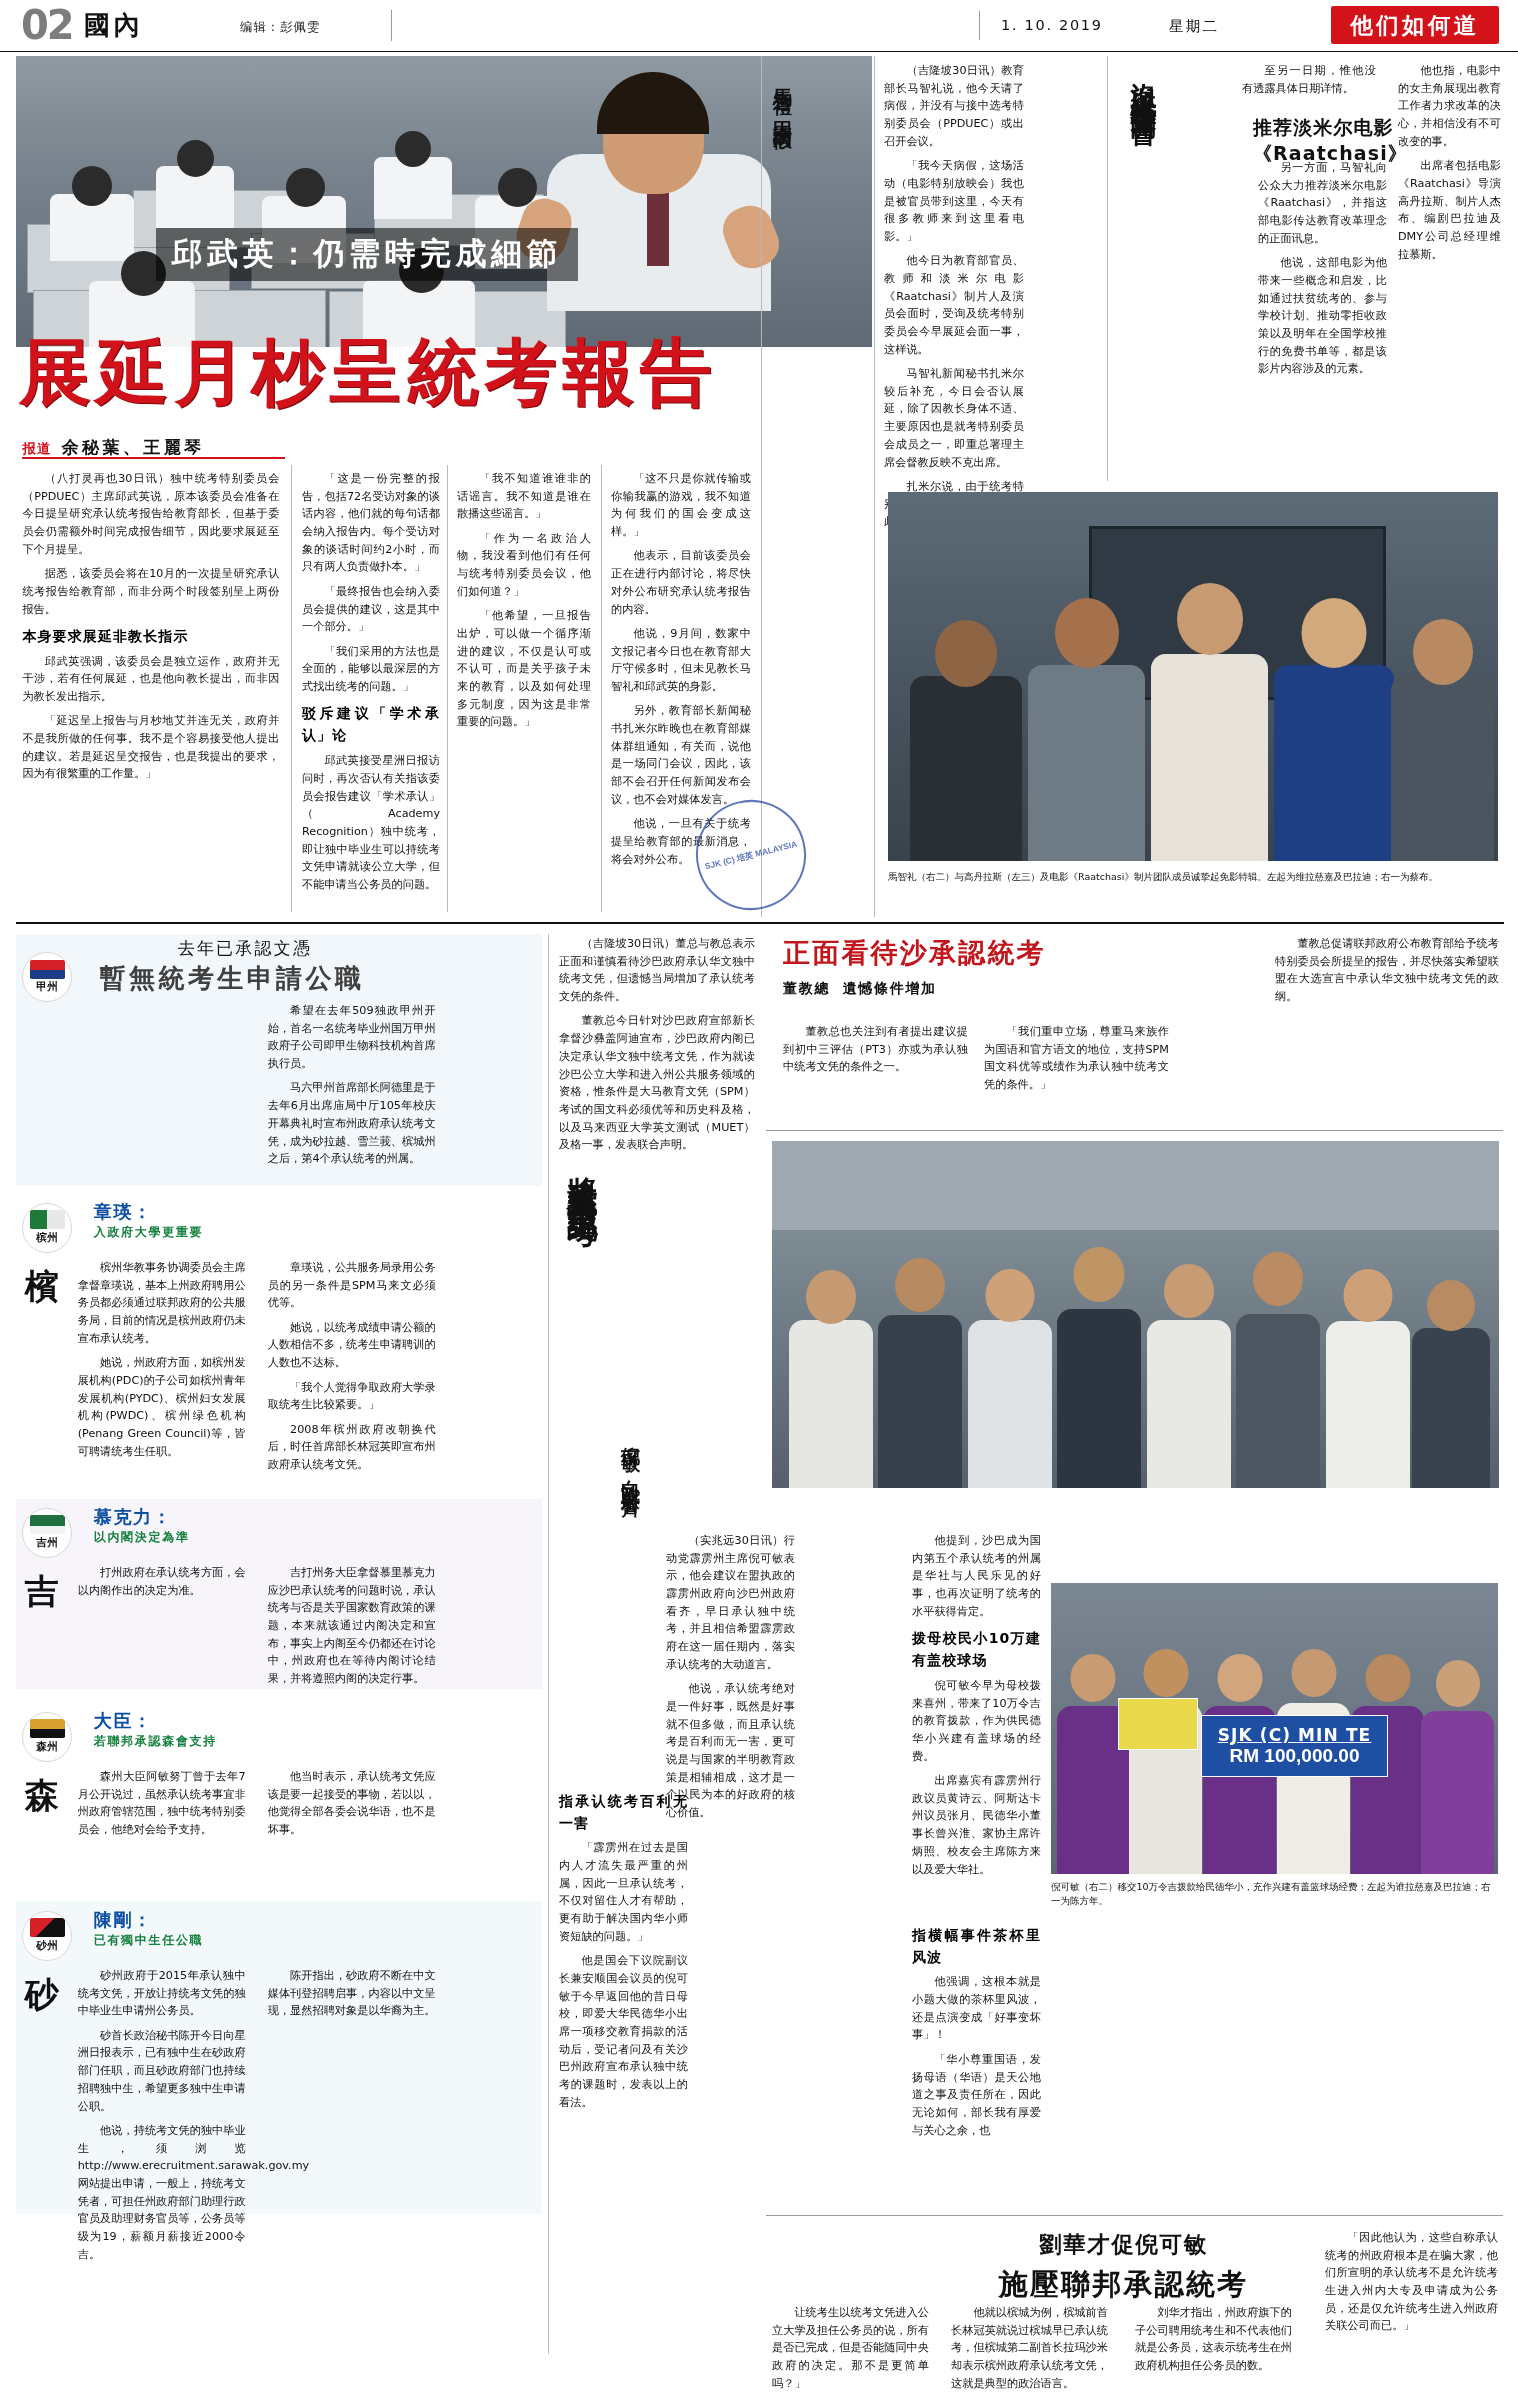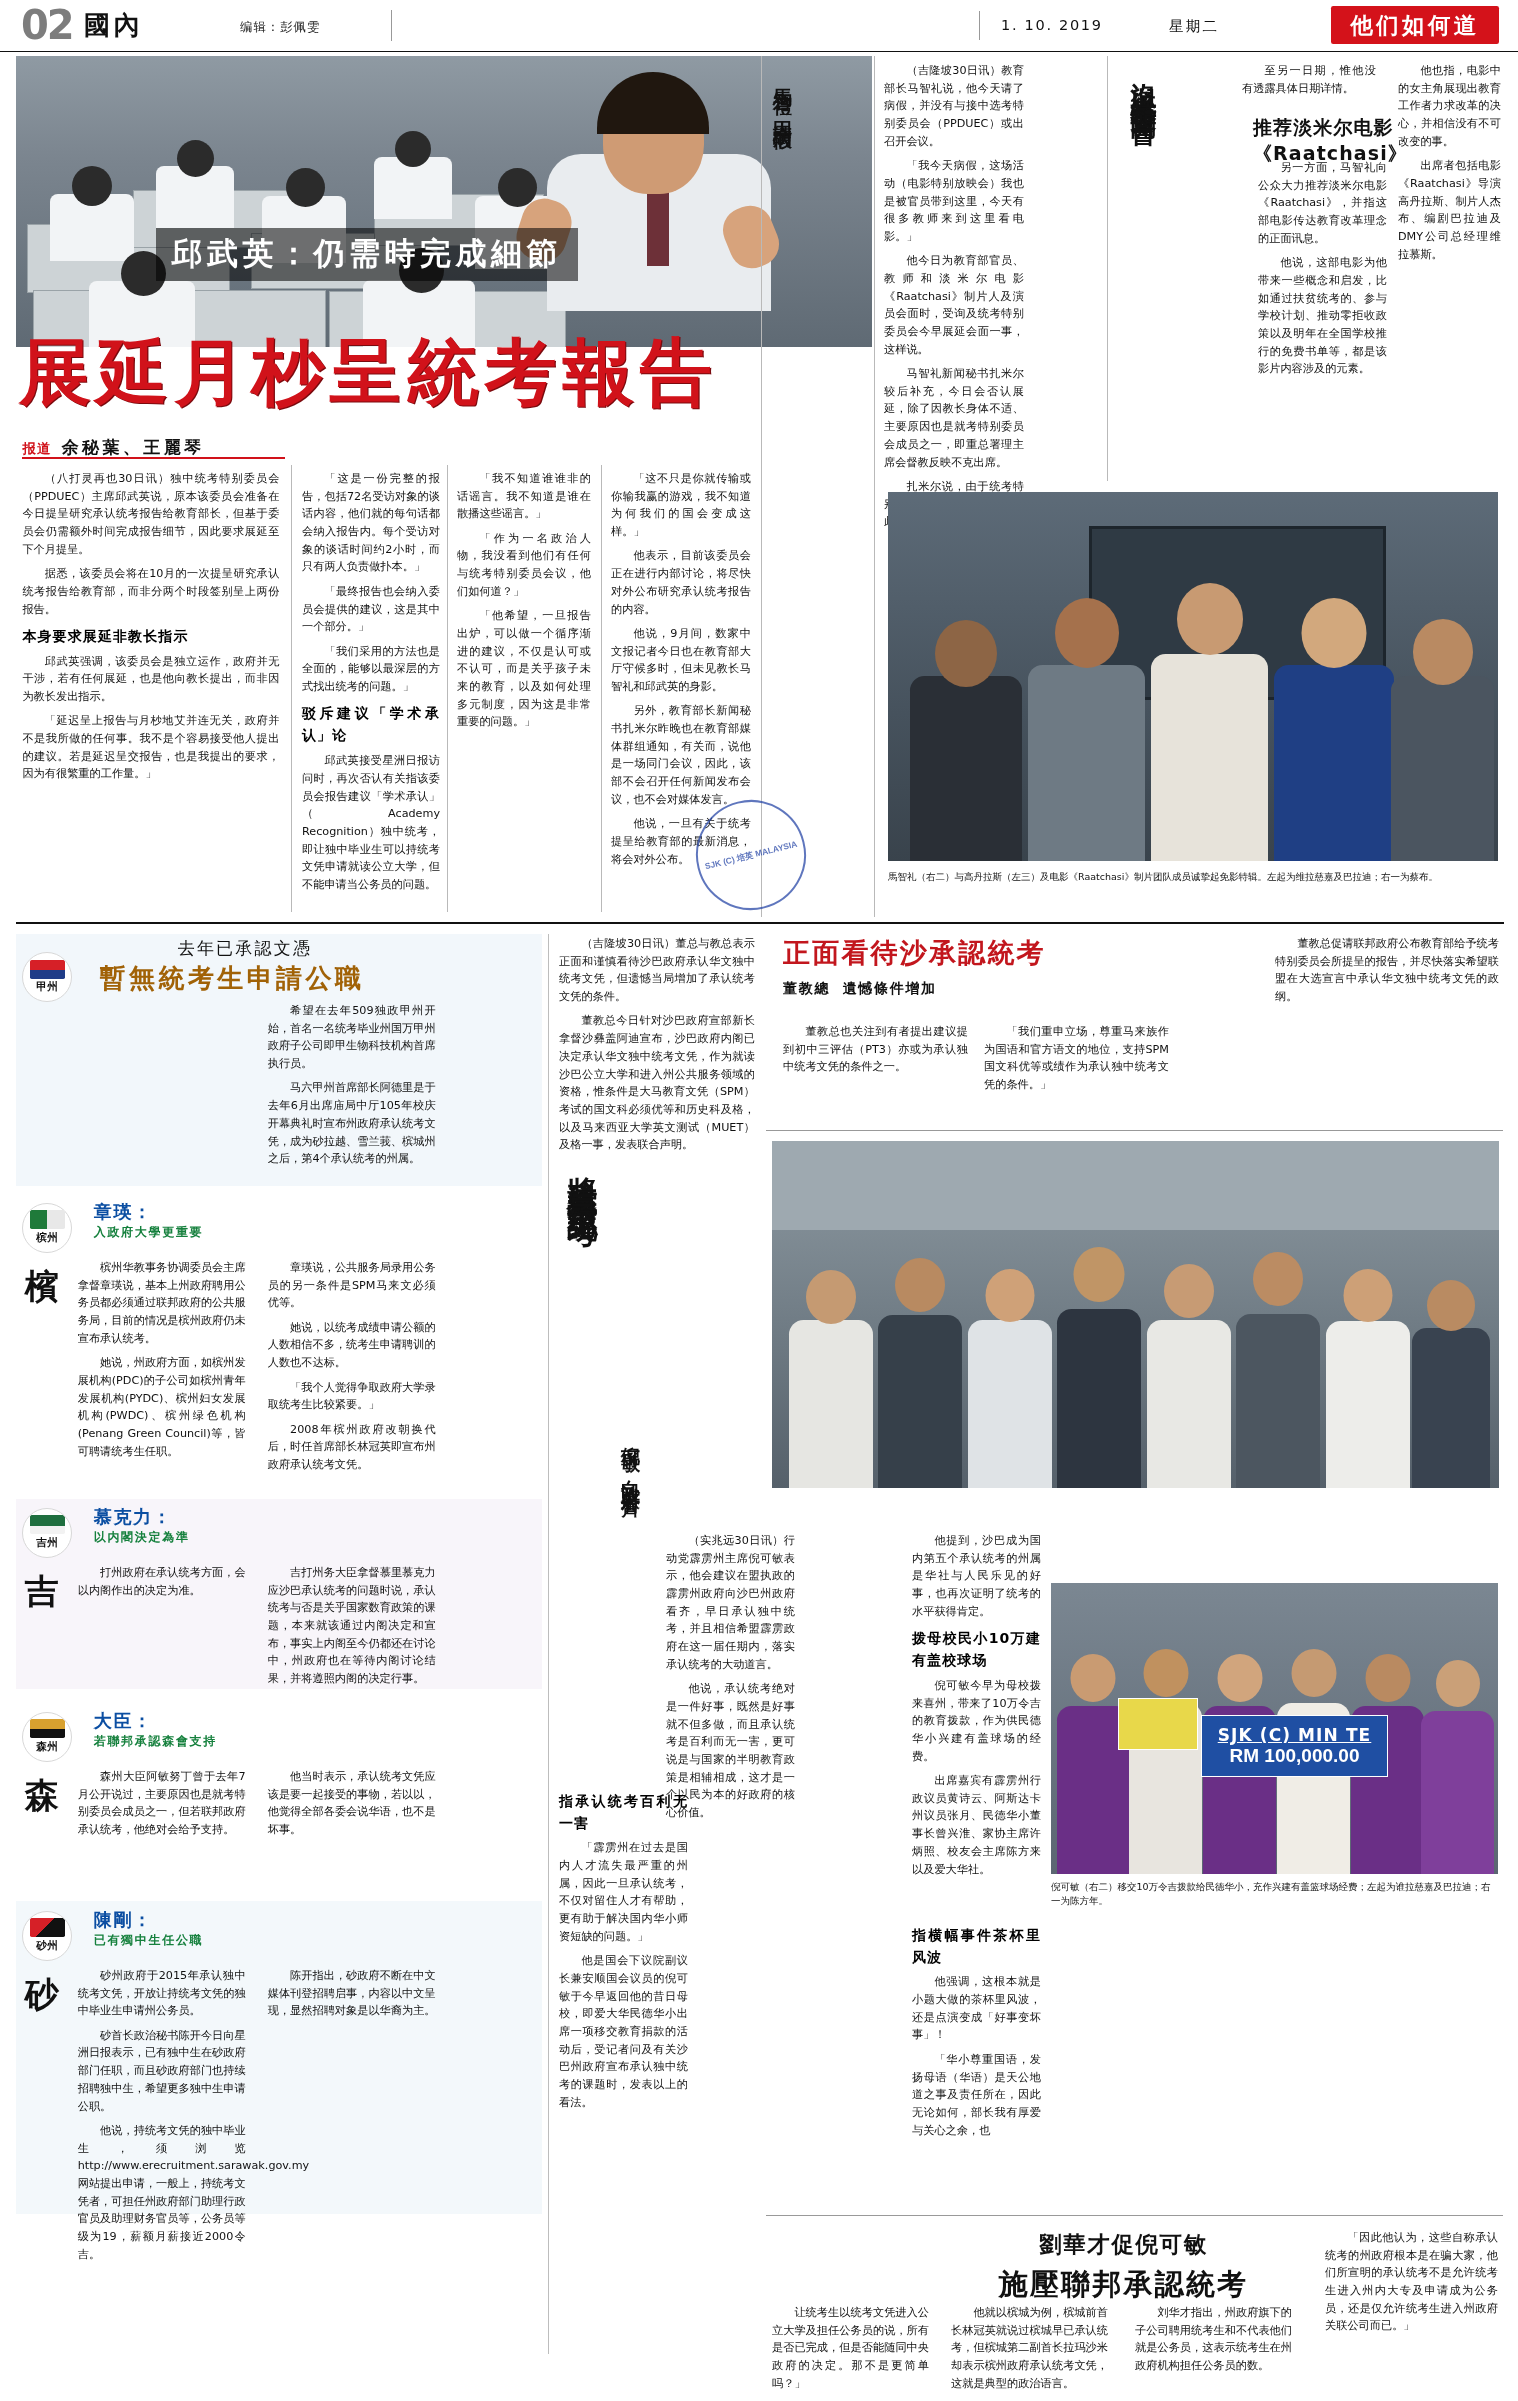--- a/index.html
+++ b/index.html
@@ -295,21 +295,21 @@
     <p>董教总促请联邦政府公布教育部给予统考特别委员会所提呈的报告，并尽快落实希望联盟在大选宣言中承认华文独中统考文凭的政纲。</p>
   </div>
 
   <div class="tint" style="left:15.7px;top:934px;width:526px;height:252px;opacity:.55;"></div>
   <div class="state-block" style="left:15.7px;top:935px;width:526px;height:252px;">
     <div class="badge" style="left:6.7px;top:17px;">
       <div class="flag" style="background:linear-gradient(180deg,#d62027 50%,#1f3c88 50%);"></div>
       <div class="nm cn">甲州</div>
     </div>
     <div style="position:absolute;left:162px;top:2.2px;font-size:17px;letter-spacing:2.2px;color:#111;" class="cn">去年已承認文憑</div>
-    <div style="position:absolute;left:84px;top:26px;font-size:26px;font-weight:bold;letter-spacing:3.4px;color:#a16207;" class="cn">暫無統考生申請公職</div>
+    <div style="position:absolute;left:84px;top:26px;font-size:26px;font-weight:bold;letter-spacing:3.4px;color:#404040;" class="cn">暫無統考生申請公職</div>
     <div class="body-col cn" style="position:absolute;left:252px;top:67px;width:168px;">
       <p>希望在去年509独政甲州开始，首名一名统考毕业州国万甲州政府子公司即甲生物科技机构首席执行员。</p>
       <p>马六甲州首席部长阿德里是于去年6月出席庙局中厅105年校庆开幕典礼时宣布州政府承认统考文凭，成为砂拉越、雪兰莪、槟城州之后，第4个承认统考的州属。</p>
     </div>
   </div>
 
   <div class="state-block" style="left:15.7px;top:1197px;width:526px;height:291px;">
     <div class="badge" style="left:6.7px;top:5.6px;">
       <div class="flag" style="background:linear-gradient(90deg,#1f7a3a 50%,#e8e8e8 50%);"></div>
       <div class="nm cn">槟州</div>
@@ -354,21 +354,21 @@
     <div class="badge" style="left:6.7px;top:5.6px;">
       <div class="flag" style="background:linear-gradient(180deg,#d8a12f 55%,#111 55%);"></div>
       <div class="nm cn">森州</div>
     </div>
     <div class="st-title" style="left:78px;top:3.4px;">
       <div class="l1 cn">大臣：</div>
       <div class="l2 cn">若聯邦承認森會支持</div>
     </div>
     <div class="bigchar cn" style="left:9px;top:67px;">森</div>
     <div class="body-col cn" style="position:absolute;left:62px;top:62px;width:168px;">
-      <p>森州大臣阿敏努丁曾于去年7月公开说过，主要原因也是就考特别委员会成员之一，但若联邦政府承认统考，他绝对会给予支持。</p>
+      <p>森州大臣阿敏努丁曾于去年7月公开说过，虽然承认统考事宜非州政府管辖范围，独中统考特别委员会，他绝对会给予支持。</p>
     </div>
     <div class="body-col cn" style="position:absolute;left:252px;top:62px;width:168px;">
       <p>他当时表示，承认统考文凭应该是要一起接受的事物，若以以，他觉得全部各委会说华语，也不是坏事。</p>
     </div>
   </div>
 
   <div class="tint" style="left:15.7px;top:1901px;width:526px;height:313px;opacity:.5;"></div>
   <div class="state-block" style="left:15.7px;top:1905px;width:526px;height:313px;">
     <div class="badge" style="left:6.7px;top:5.6px;">
       <div class="flag" style="background:linear-gradient(135deg,#d62027 45%,#111 45%);"></div>

